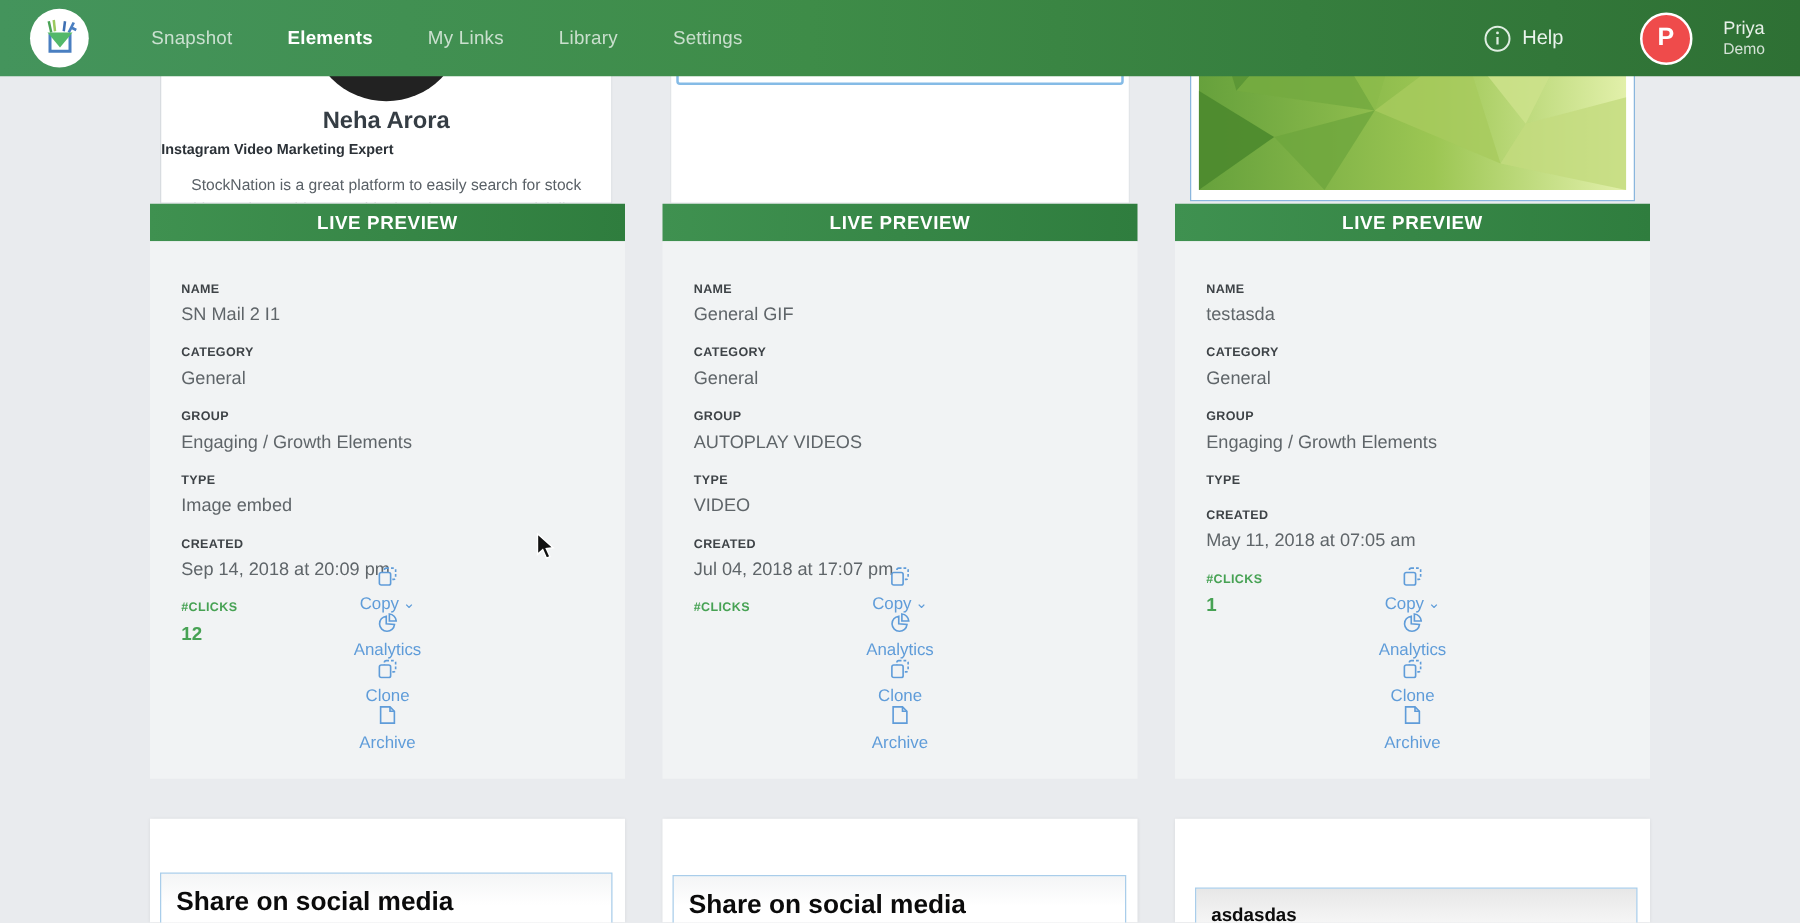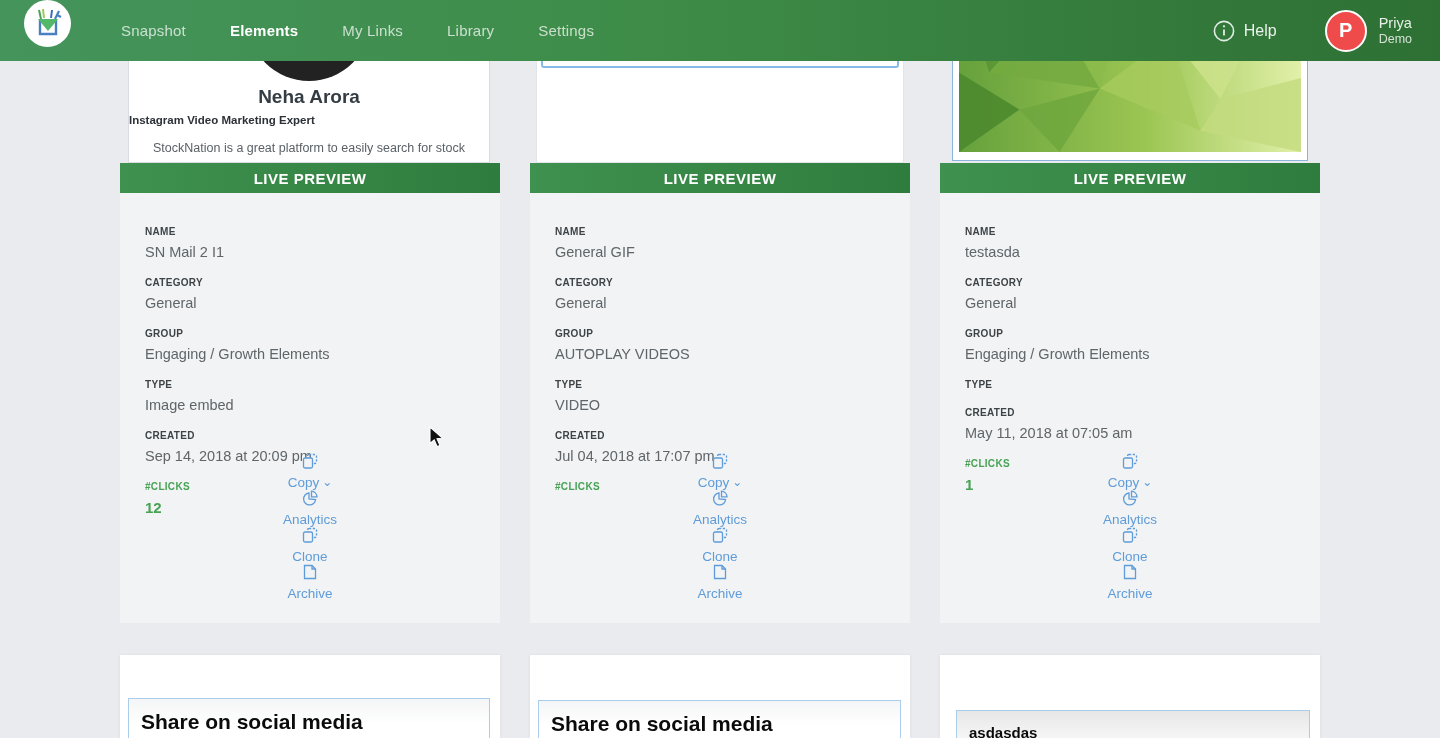--- a/index.html
+++ b/index.html
@@ -3,27 +3,27 @@
 <meta charset="utf-8">
 <style>
   * { margin:0; padding:0; box-sizing:border-box; }
   html,body { width:1440px; height:738px; overflow:hidden; }
   body { font-family:"Liberation Sans", sans-serif; background:#e9ebee; position:relative; }
   .stage { position:absolute; inset:0; width:1440px; height:738px; }
 
   
   .navbar { position:absolute; top:0; left:0; width:1440px; height:61px; z-index:50;
     background:linear-gradient(to right,#44945c 0%,#3e8c48 45%,#2e7034 100%);
-    display:flex; }
+    display:flex; align-items:center; }
   .logo { width:47px; height:47px; border-radius:50%; background:#fff; margin-left:24px;
     display:flex; align-items:center; justify-content:center; flex:0 0 auto; }
   .nav-items { display:flex; align-items:center; margin-left:50px; gap:44px; }
   .nav-item { font-size:15px; color:rgba(255,255,255,.72); cursor:pointer; letter-spacing:.2px; }
   .nav-item.active { color:#fff; font-weight:bold; }
-  .nav-right { margin-left:auto; display:flex; align-items:center; margin-right:28px; }
+  .nav-right { margin-left:auto; display:flex; align-items:center; margin-right:28px;gap:13px; }
   .help { display:flex; align-items:center; gap:9px; color:#eaf3ec; font-size:16px; cursor:pointer; }
   .avatar { width:42px; height:42px; border-radius:50%; background:#ef4b4b; border:2px solid #fff;
     color:#fff; font-weight:bold; font-size:20px; display:flex; align-items:center; justify-content:center;
     margin-left:48px; cursor:pointer; }
   .user-txt { margin-left:12px; color:#e8f0e9; line-height:1.25; cursor:pointer; }
   .user-name { font-size:14.5px; }
   .user-sub  { font-size:12.5px; color:#d4e2d6; }
 
   
   .card-top { position:absolute; top:0; width:380px; height:623px; }

